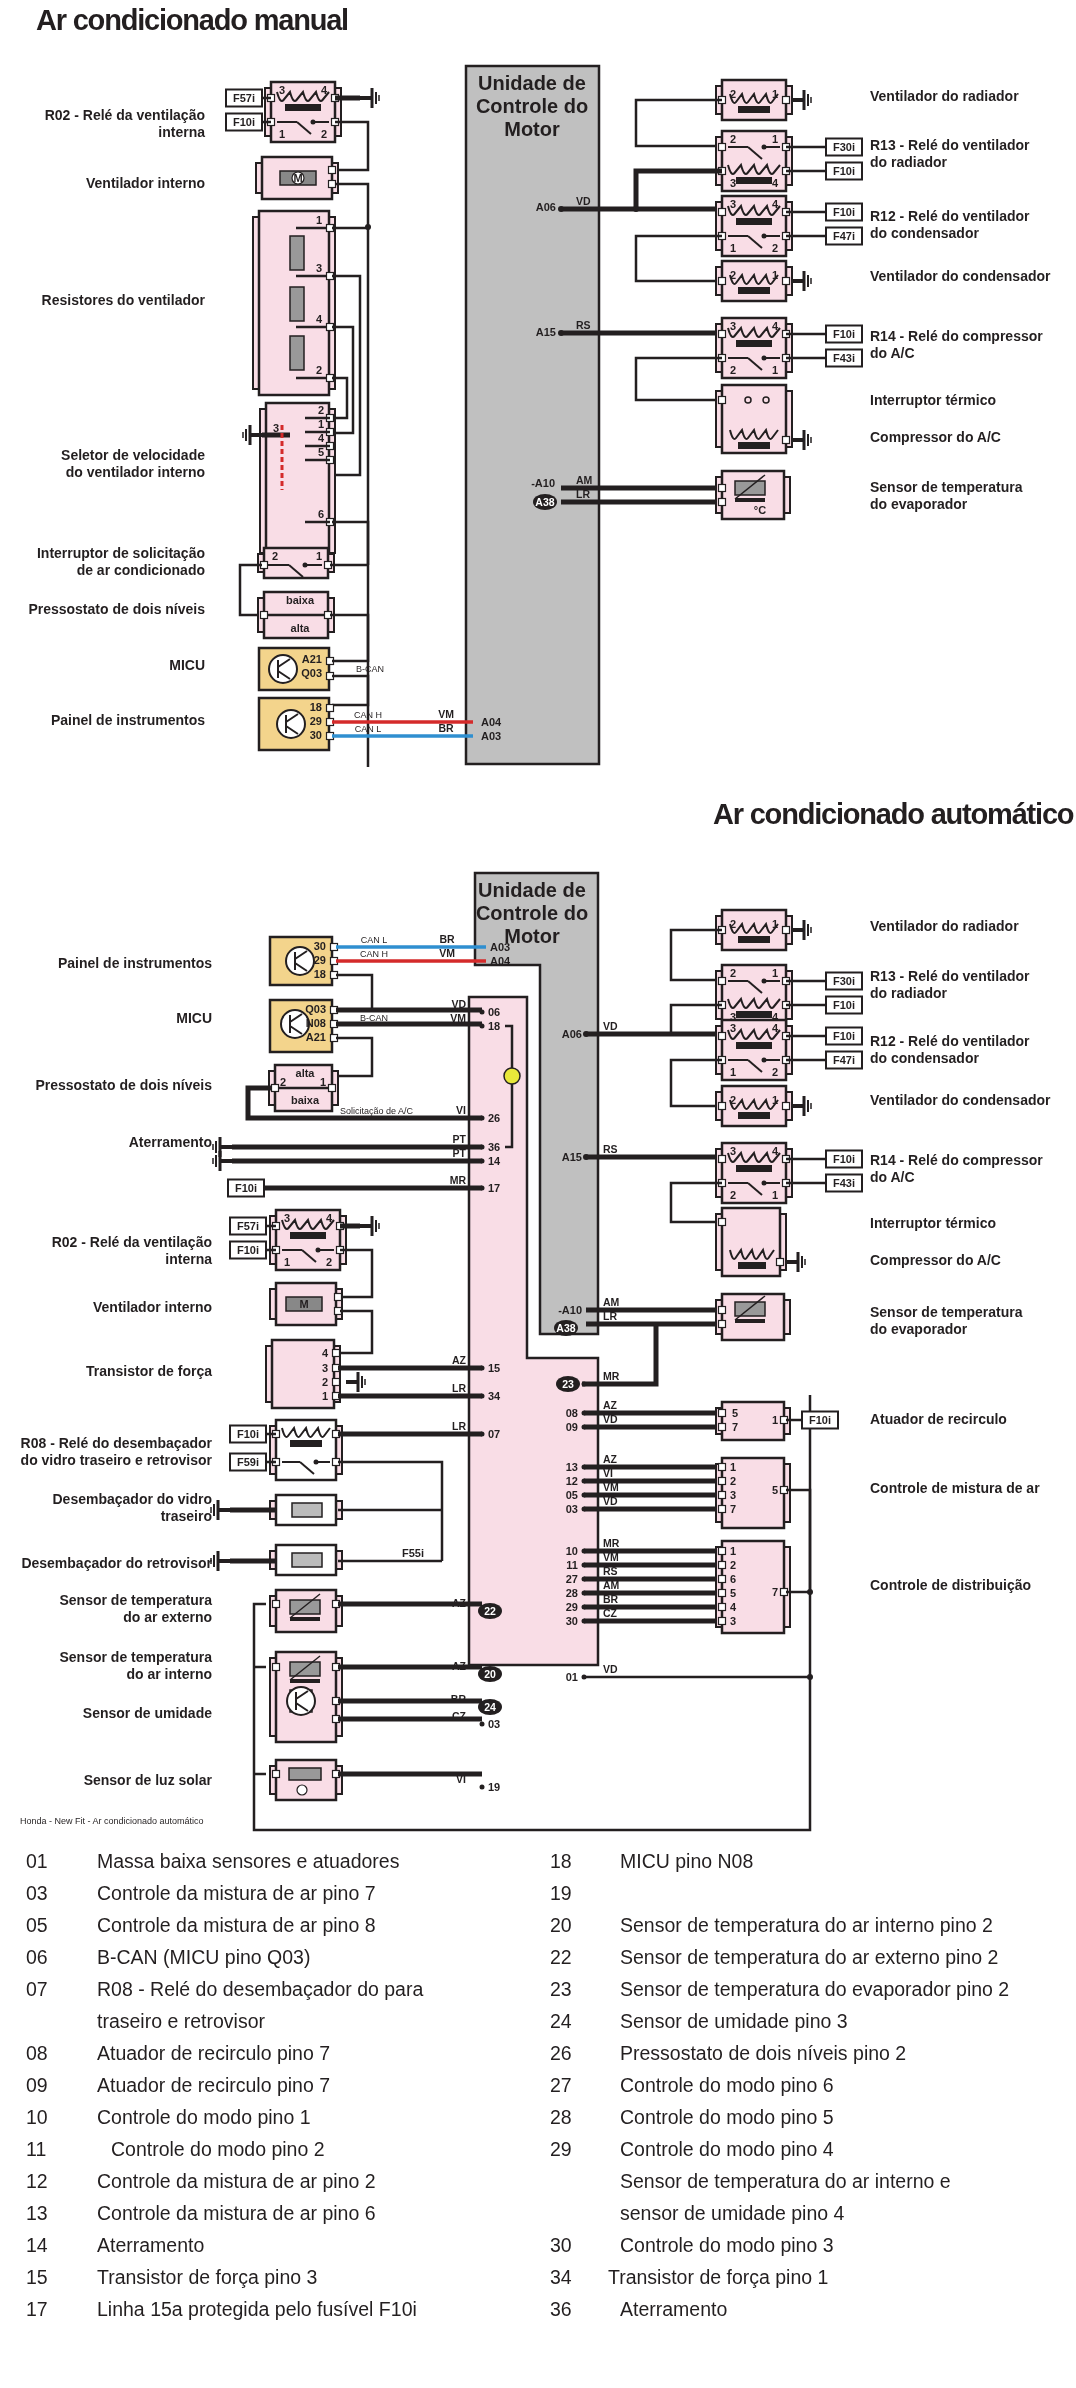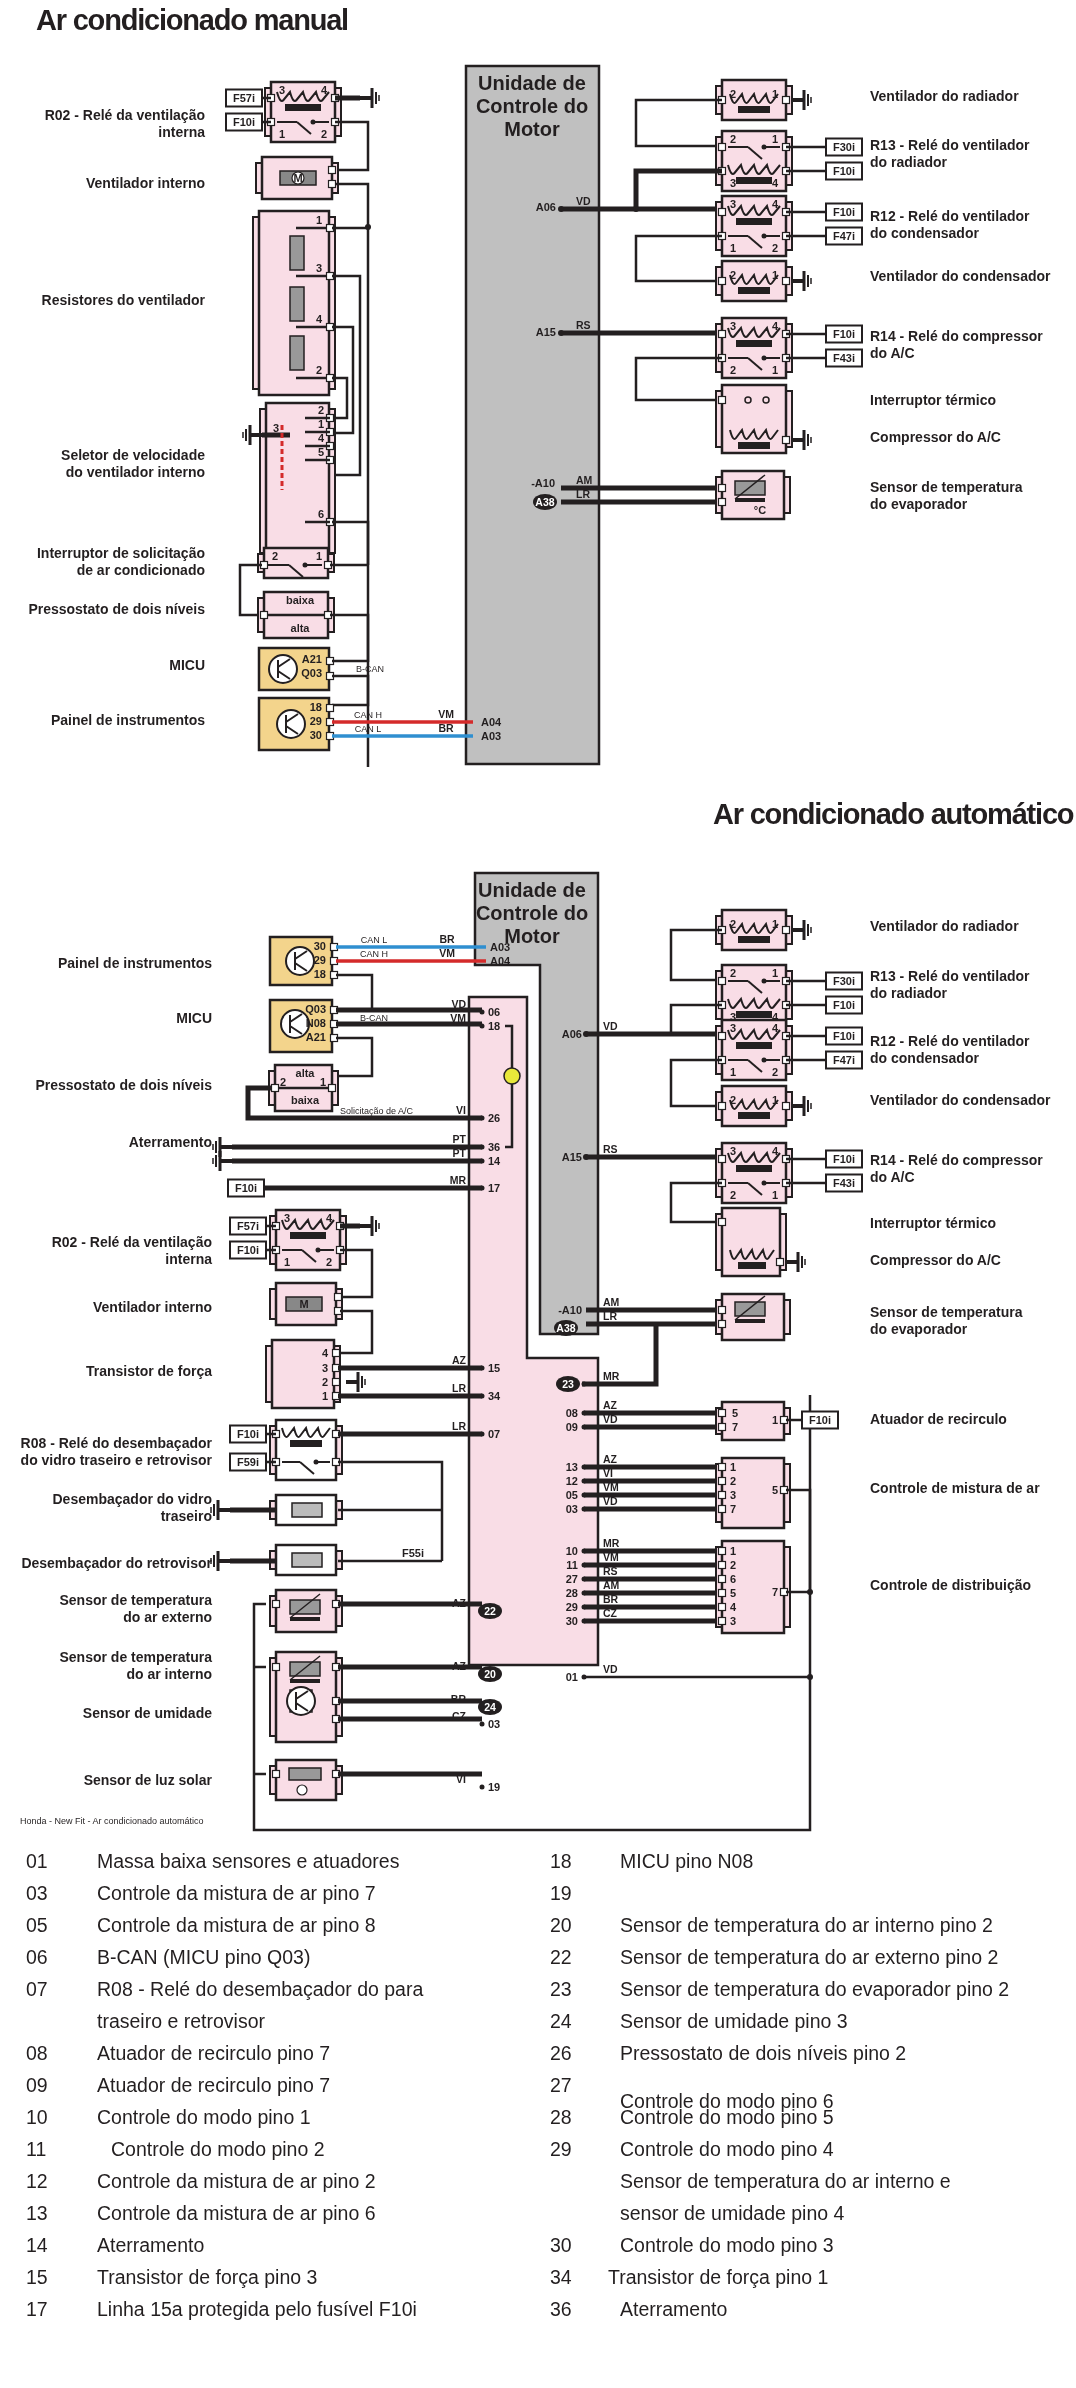--- a/index.html
+++ b/index.html
@@ -941,21 +941,21 @@
     <div class="leg-row" style="top: 160px; left: 0px;">
       <span class="leg-num" style="left: 550px;">24</span>
       <span class="leg-txt" style="left: 620px; top: 0px;">Sensor de umidade pino 3</span>
     </div>
     <div class="leg-row" style="top: 192px; left: 0px;">
       <span class="leg-num" style="left: 550px;">26</span>
       <span class="leg-txt" style="left: 620px; top: 0px;">Pressostato de dois níveis pino 2</span>
     </div>
     <div class="leg-row" style="top: 224px; left: 0px;">
       <span class="leg-num" style="left: 550px;">27</span>
-      <span class="leg-txt" style="left: 620px; top: 16px; text-align: center;">Controle do modo pino 6</span>
+      <span class="leg-txt" style="left: 620px; top: 0px; text-align: center;">Controle do modo pino 6</span>
     </div>
     <div class="leg-row" style="top: 256px; left: 0px;">
       <span class="leg-num" style="left: 550px;">28</span>
       <span class="leg-txt" style="left: 620px; top: 0px;">Controle do modo pino 5</span>
     </div>
     <div class="leg-row" style="top: 288px; left: 0px;">
       <span class="leg-num" style="left: 550px;">29</span>
       <span class="leg-txt" style="left: 620px; top: 0px;">Controle do modo pino 4</span>
     </div>
     <div class="leg-row" style="top: 320px; left: 0px;">

